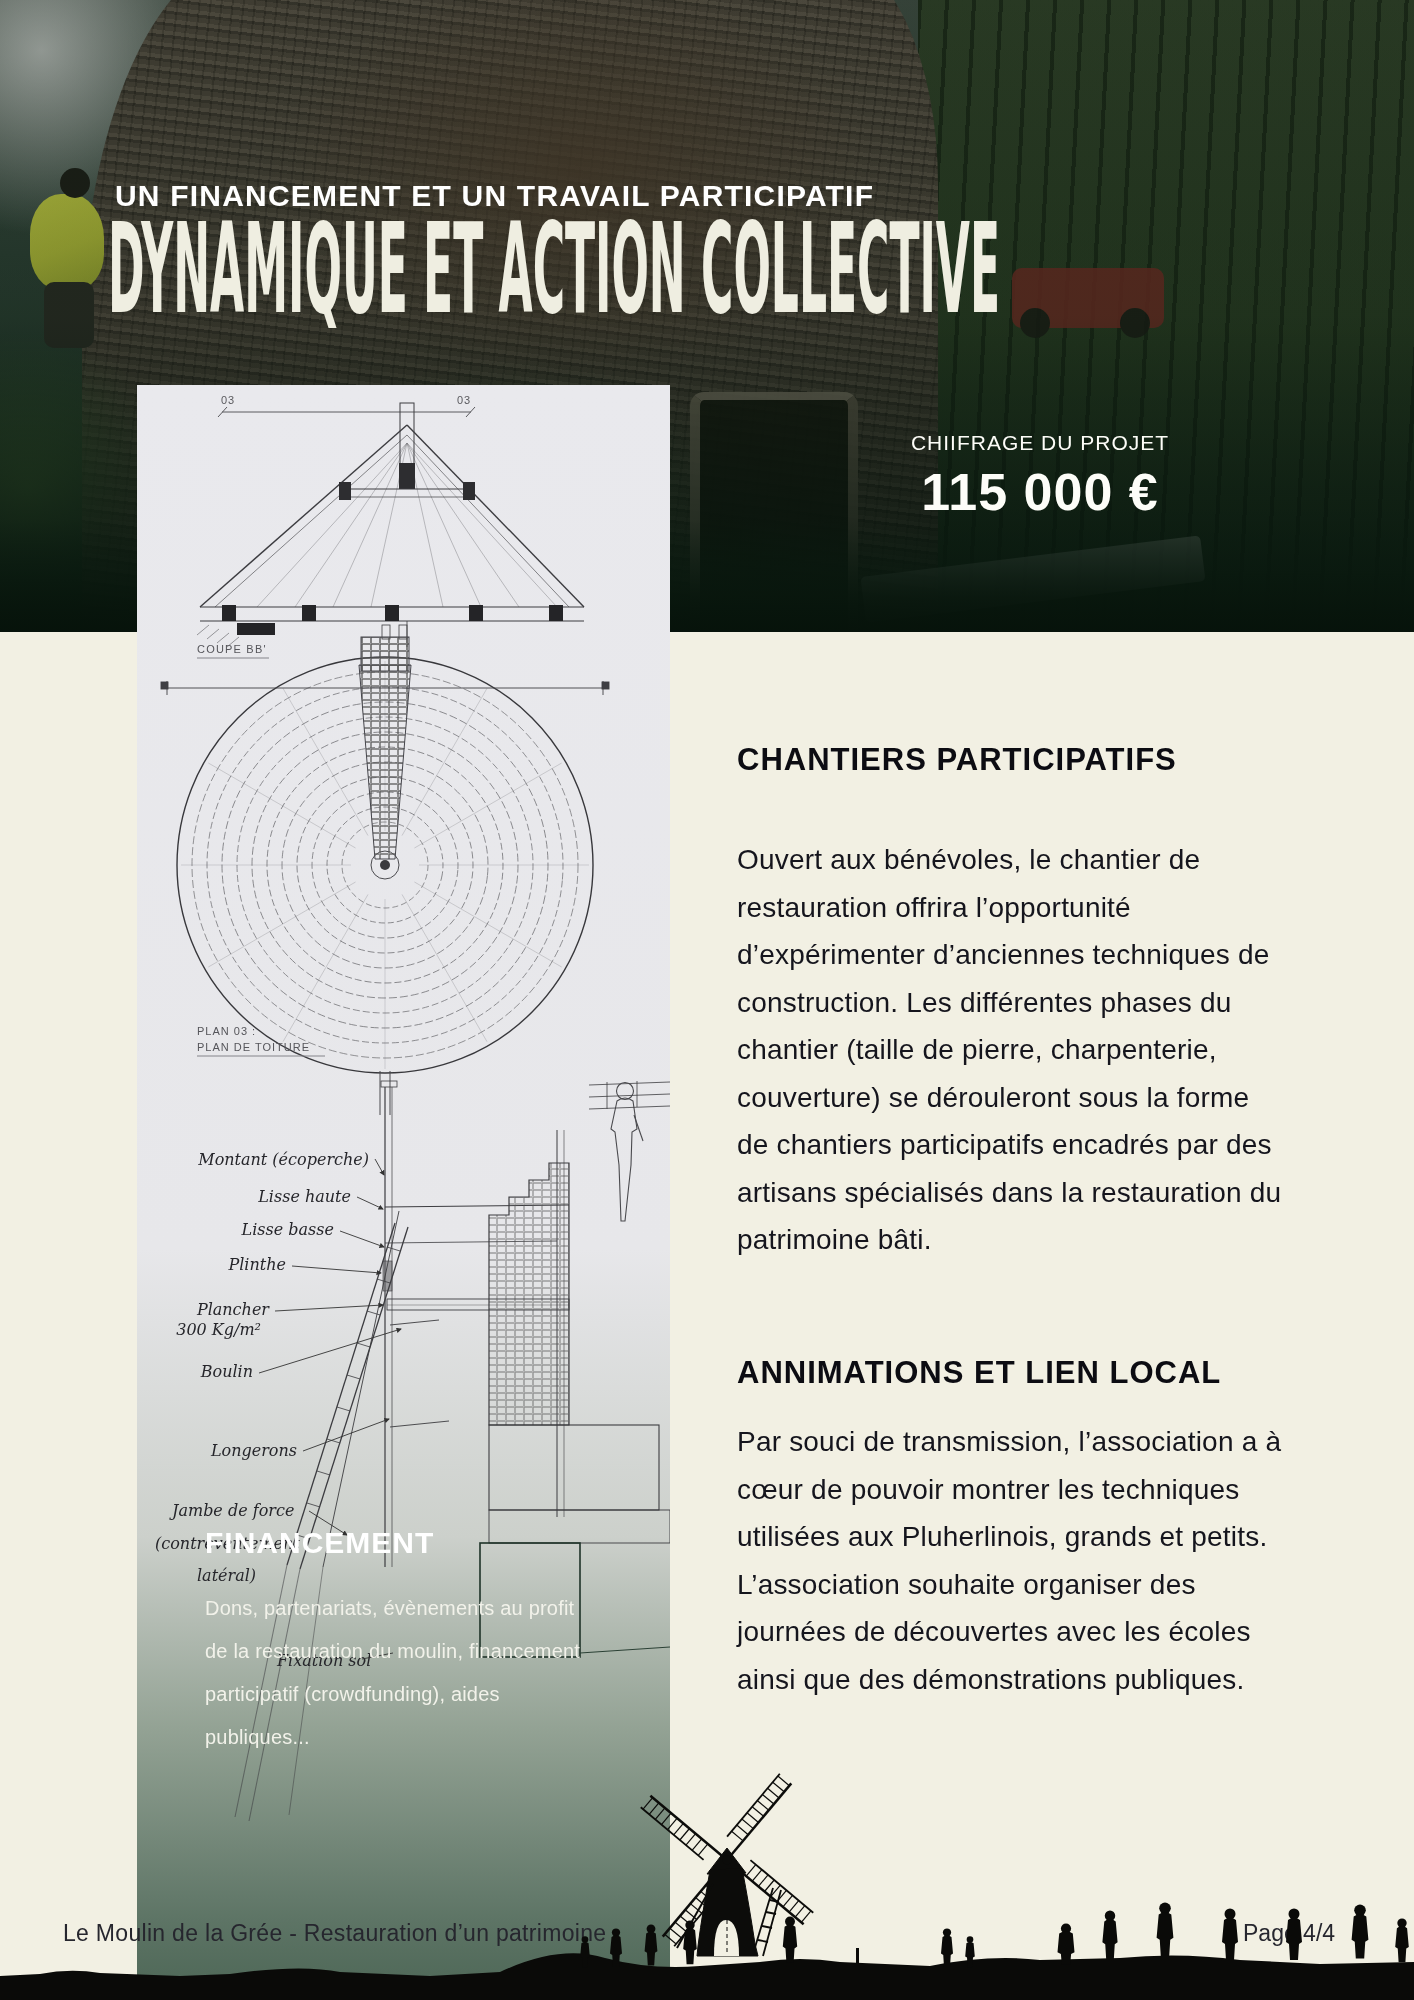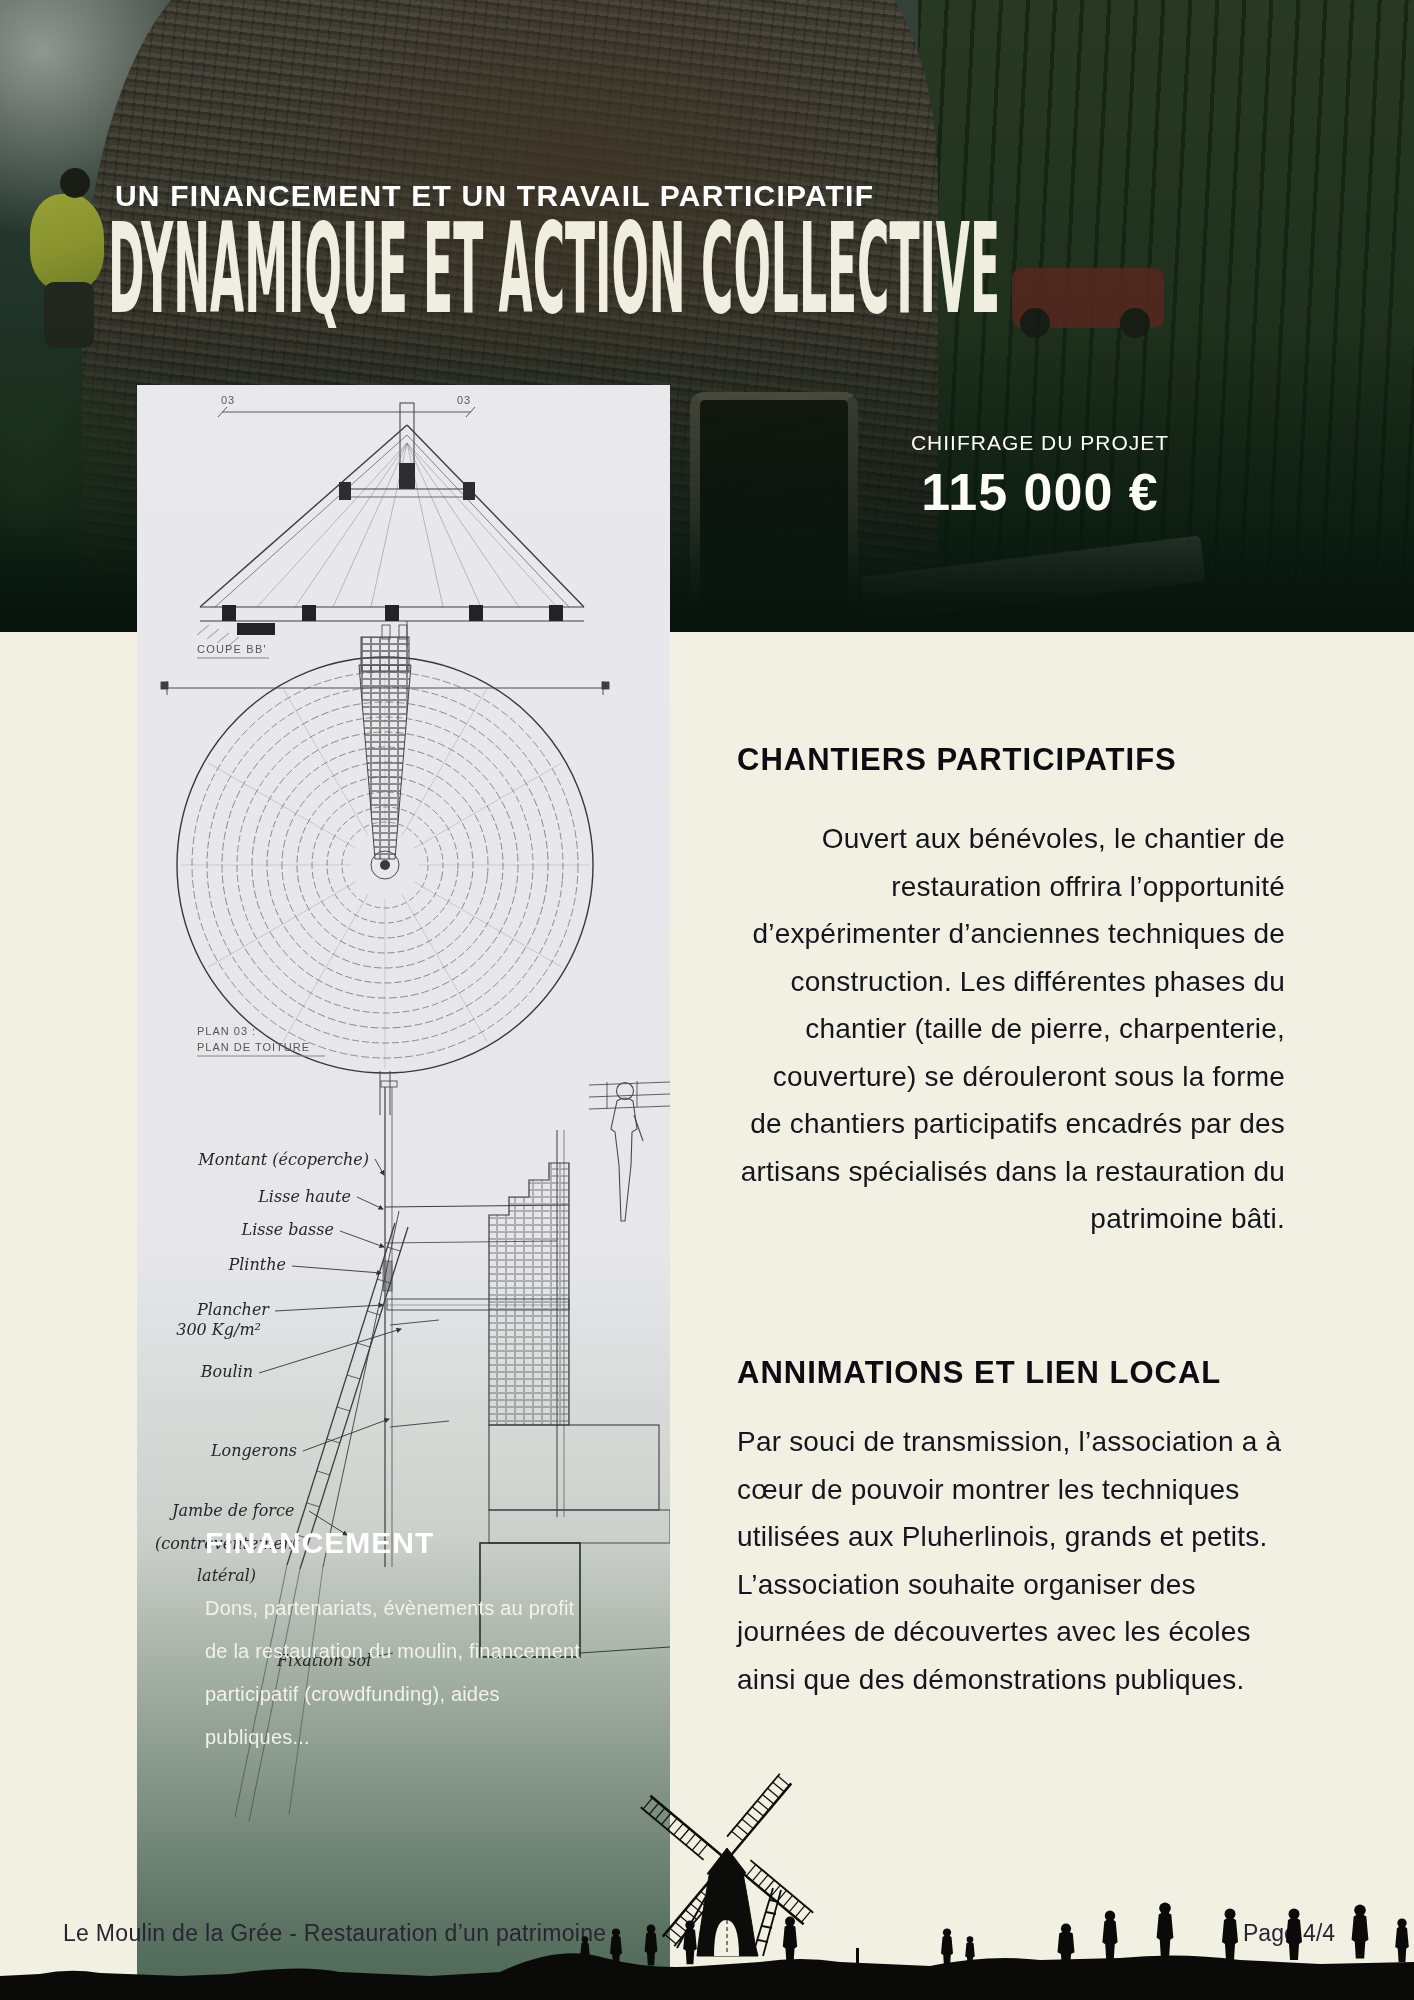--- a/index.html
+++ b/index.html
@@ -71,21 +71,21 @@
   .fin{
     position:absolute;left:68px;top:1141px;width:382px;color:#ffffff;
   }
   .fin-title{font-size:30px;font-weight:700;letter-spacing:1px;}
   .fin-body{margin-top:27px;font-size:20px;line-height:43px;color:#f2f2ea;letter-spacing:.2px;}
   
   .sec-title{position:absolute;left:737px;width:560px;font-size:31px;font-weight:700;
     letter-spacing:1px;color:#0c0c12;white-space:nowrap;}
   .sec-body{position:absolute;left:737px;width:548px;font-size:28px;line-height:47.5px;
     color:#15151d;letter-spacing:.2px;}
-  .t1{top:742px;} .b1{top:815px;text-align:right;} .t2{top:1355px;} .b2{top:1418px;}
+  .t1{top:742px;} .b1{top:836px;} .t2{top:1355px;} .b2{top:1418px;}
   
   .footer-left{position:absolute;left:63px;top:1920px;font-size:23px;color:#26262e;letter-spacing:.3px;}
   .footer-right{position:absolute;left:1243px;top:1920px;font-size:23px;color:#26262e;}
   .bottom-strip{position:absolute;left:0;top:1740px;width:1414px;height:260px;}
 </style>
 </head>
 <body>
 
 <div class="page">
 

